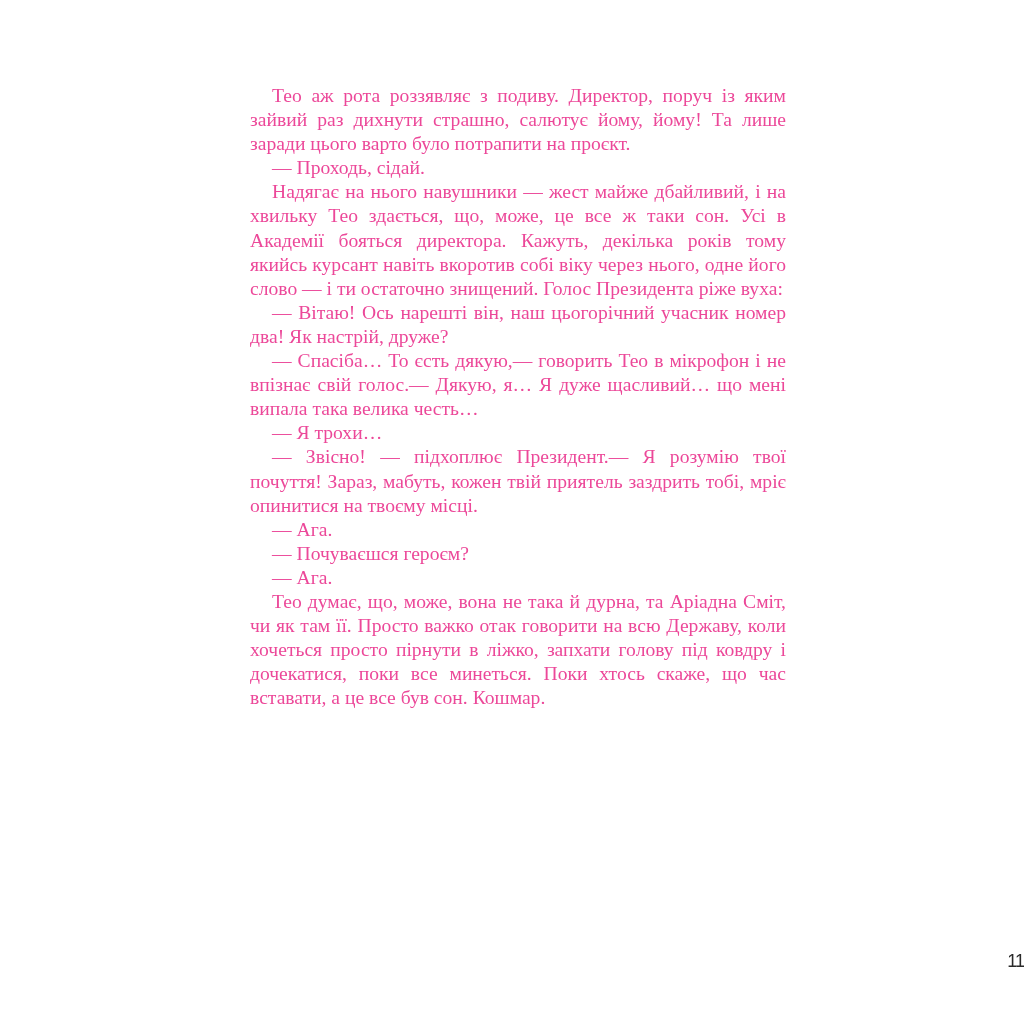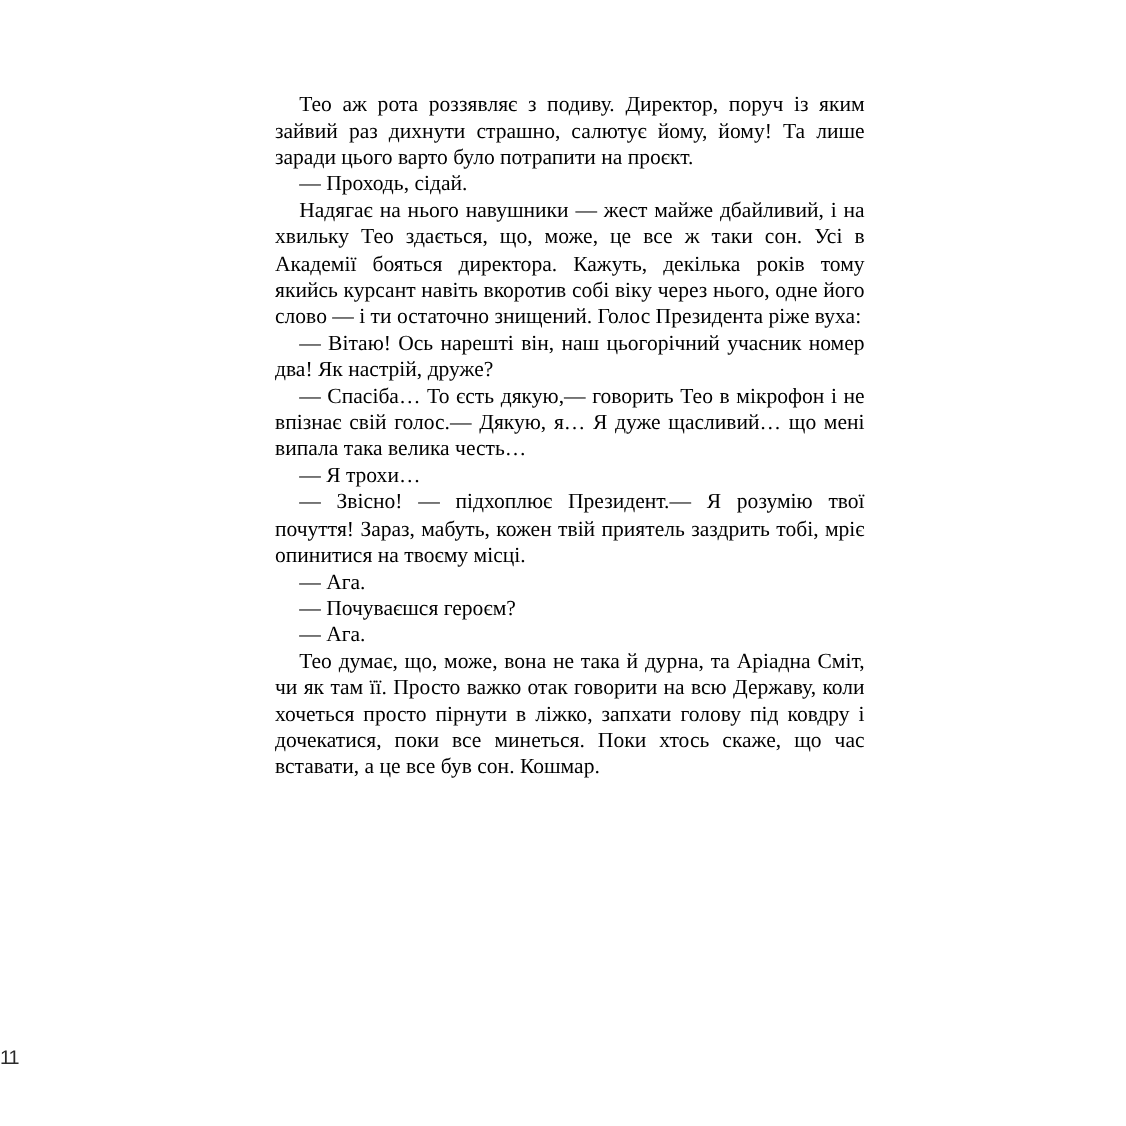--- a/index.html
+++ b/index.html
@@ -5,34 +5,34 @@
   html, body { margin: 0; padding: 0; background: #ffffff; }
   body { width: 1024px; height: 1024px; position: relative; overflow: hidden; }
   .page {
     position: absolute;
     left: 250px;
     top: 84px;
     width: 536px;
     font-family: "Liberation Serif", "DejaVu Serif", serif;
     font-size: 19.6px;
     line-height: 24.1px;
-    color: #000000;
+    color: #ec4899;
   }
   .page p {
     margin: 0;
     text-indent: 22px;
     text-align: justify;
     text-align-last: left;
     hyphens: manual;
   }
   .page-number {
     position: absolute;
     left: 0; right: 0;
     top: 951px;
-    text-align: left;
+    text-align: right;
     font-family: "Liberation Sans", "DejaVu Sans", sans-serif;
     font-size: 18px;
     color: #2a2a2a;
     letter-spacing: -1px;
   }
 </style>
 </head>
 <body>
 
 <div class="page">

